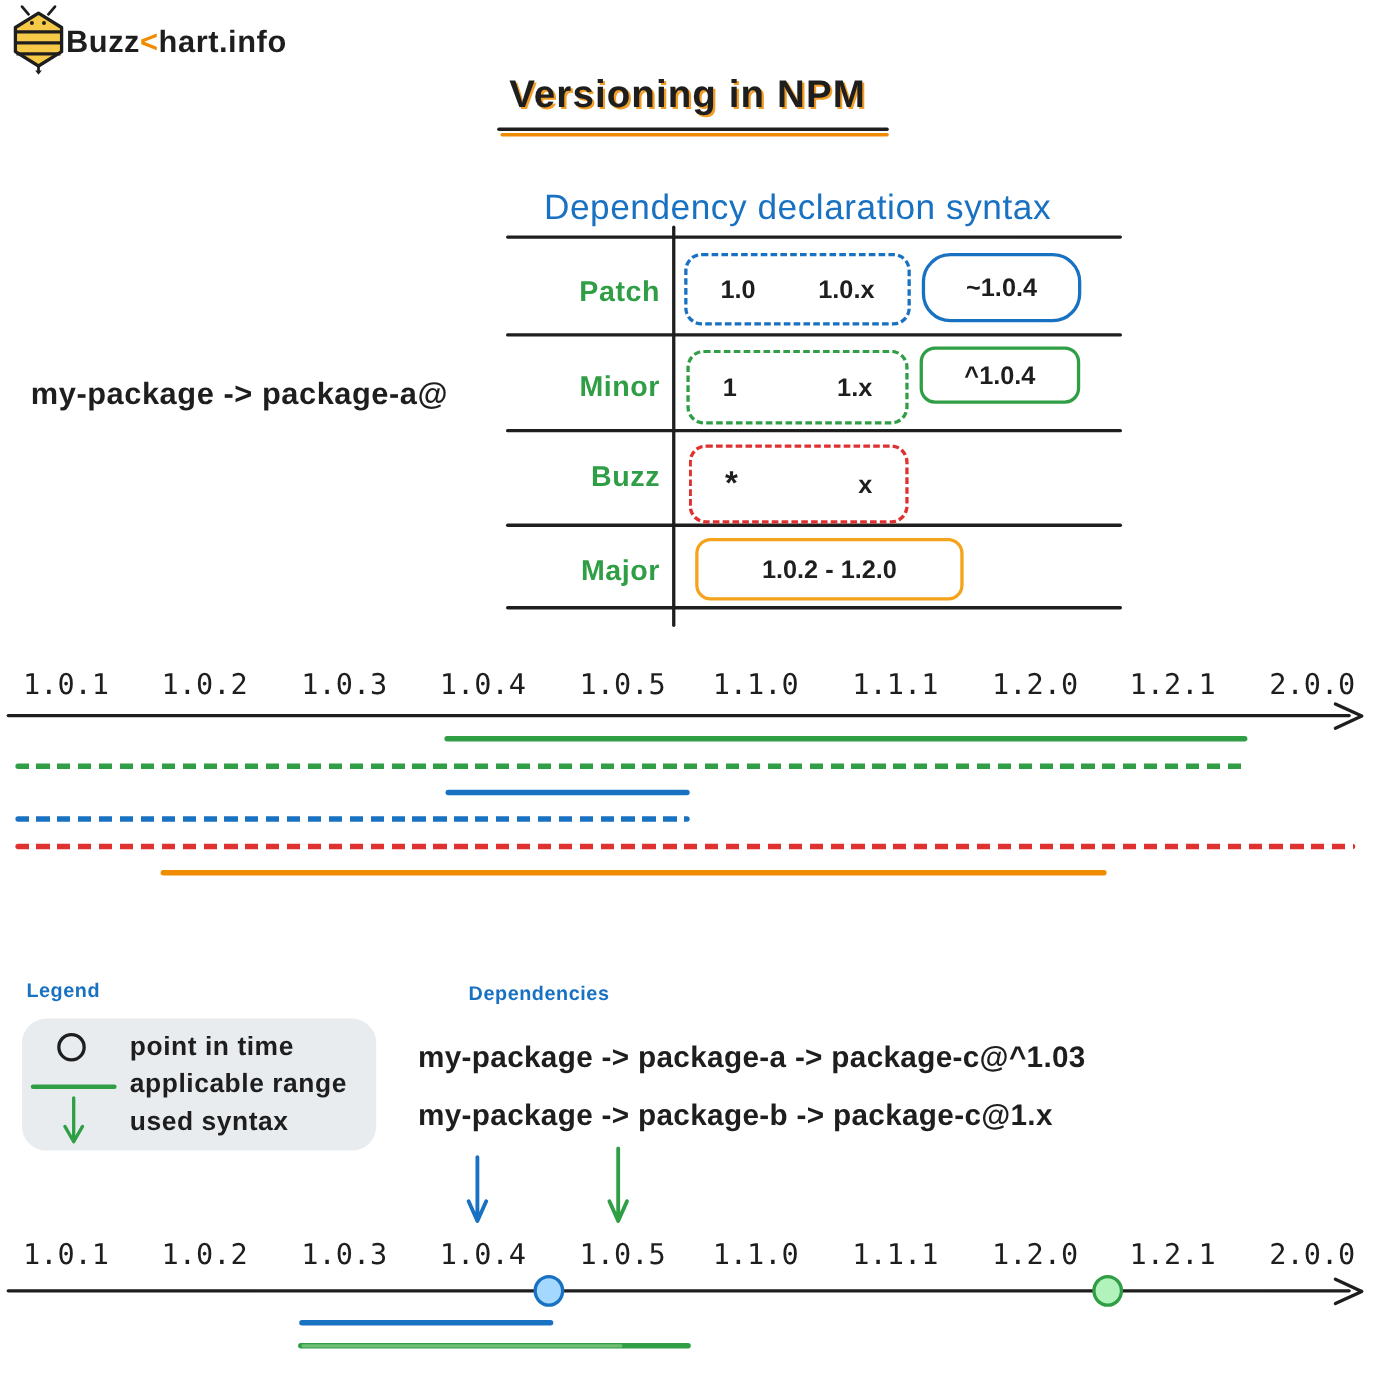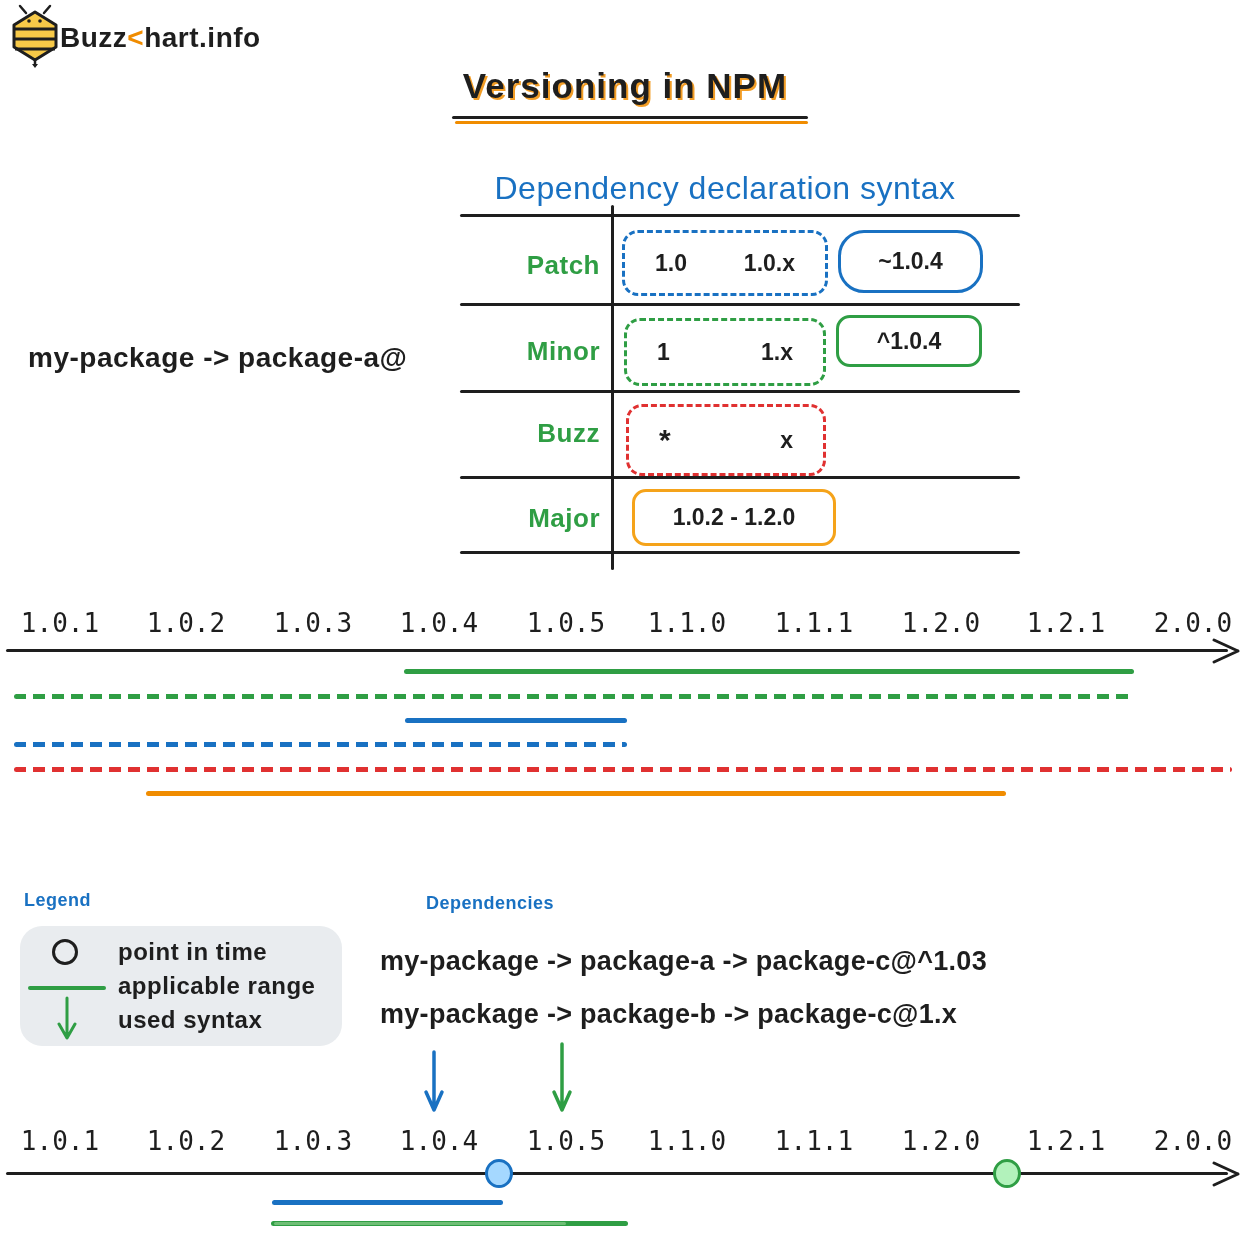--- a/index.html
+++ b/index.html
@@ -128,21 +128,21 @@
     <span>^1.0.4</span>
   </div>
 
   <div class="abs row-label" style="left:455px;top:418px;width:145px;">Buzz</div>
   <div class="abs vbox spread dash-red" style="left:626px;top:404px;width:200px;height:72px;">
     <span class="star">*</span>
     <span>x</span>
   </div>
 
   <div class="abs row-label" style="left:455px;top:503px;width:145px;">Major</div>
-  <div class="abs vbox center solid-orange" style="left:632px;top:489px;width:204px;height:57px;">
+  <div class="abs vbox center solid-orange" style="left:632px;top:489px;width:244px;height:57px;">
     <span>1.0.2 - 1.2.0</span>
   </div>
 
   <div class="abs note" style="left:28px;top:342px;">my-package -&gt; package-a@</div>
 
   <span class="abs vlabel" style="left:-5px;top:608px;">1.0.1</span>
   <span class="abs vlabel" style="left:121px;top:608px;">1.0.2</span>
   <span class="abs vlabel" style="left:248px;top:608px;">1.0.3</span>
   <span class="abs vlabel" style="left:374px;top:608px;">1.0.4</span>
   <span class="abs vlabel" style="left:501px;top:608px;">1.0.5</span>

